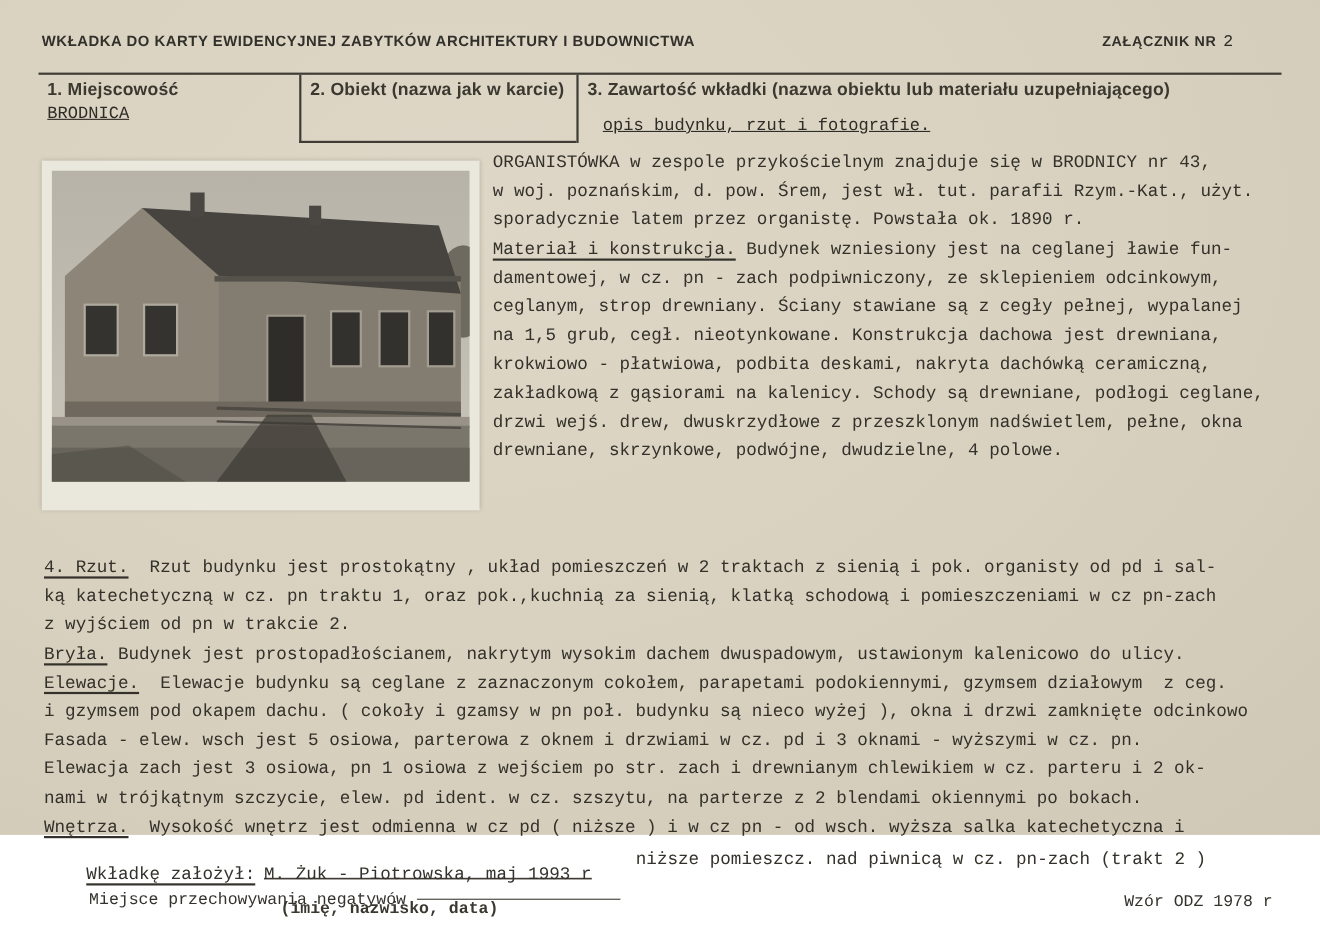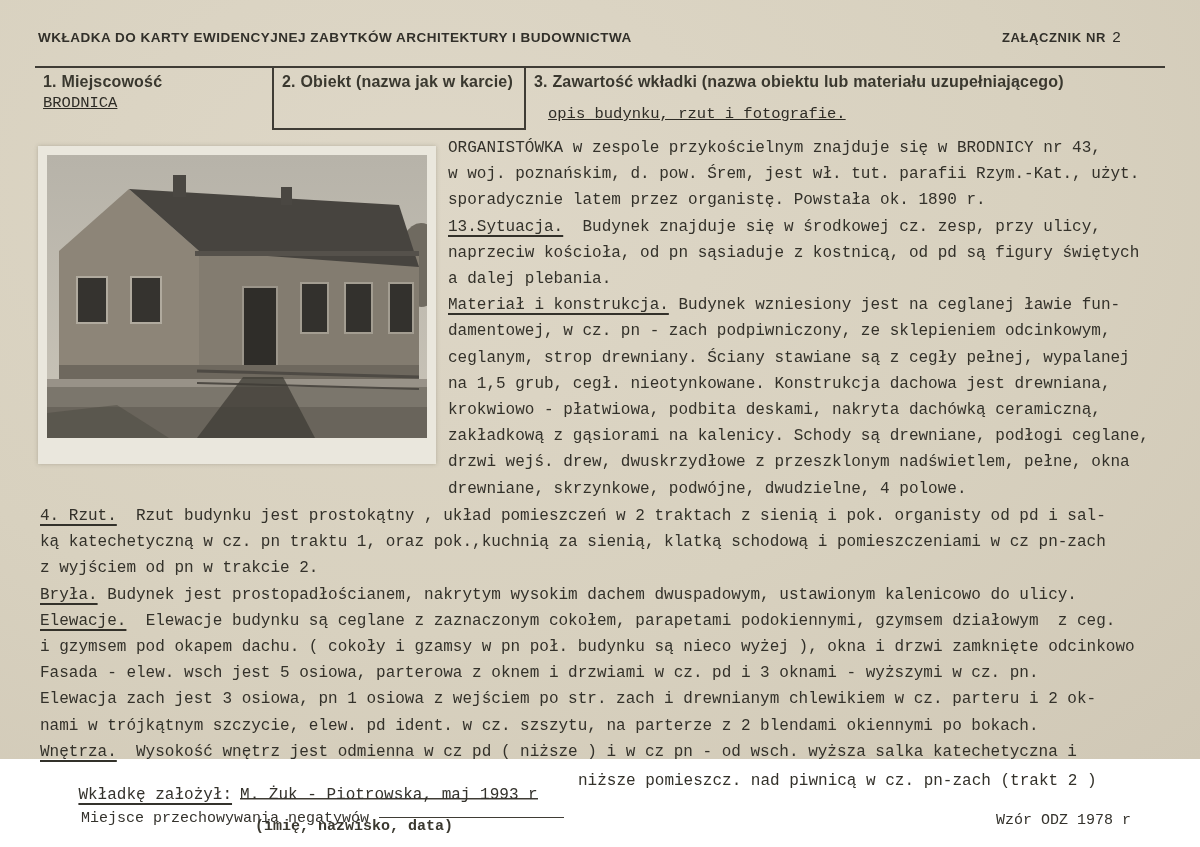--- a/index.html
+++ b/index.html
@@ -69,21 +69,21 @@
   }
   .founder-hint {
     position: absolute; left: 255px; top: 818px;
     font-family: Liberation Mono, monospace; font-size: 15px; font-weight: bold; color: #3a382f;
   }
   .negatives-row { position: absolute; left: 40px; top: 810px; font-size: 15px; white-space: nowrap; margin-left: 41px; }
   .negatives-line {
     display: inline-block; width: 185px; height: 1px;
     border-bottom: 1.5px solid #3f3c35; margin-left: 10px; vertical-align: 4px;
   }
-  .form-code { position: absolute; left: 996px; top: 812px; font-size: 15px; }
+  .form-code { position: absolute; left: 1022px; top: 812px; font-size: 15px; }
 </style>
 </head>
 <body>
 
 <div class="page">
 
   <div class="header-title">WKŁADKA DO KARTY EWIDENCYJNEJ ZABYTKÓW ARCHITEKTURY I BUDOWNICTWA</div>
 
   <div class="annex">
     <span>ZAŁĄCZNIK NR</span><span class="annex-num">2</span>
@@ -143,23 +143,20 @@
 
       <polygon points="150,283 196,222 236,222 268,283" fill="#3f3c36" opacity="0.75"></polygon>
       <polygon points="0,283 122,283 70,250 0,258" fill="#4a463f" opacity="0.45"></polygon>
     </svg>
   </div>
 
   <div class="col-text typed">
     <p><span>ORGANISTÓWKA w zespole przykościelnym znajduje się w BRODNICY nr 43,
 w woj. poznańskim, d. pow. Śrem, jest wł. tut. parafii Rzym.-Kat., użyt.
 sporadycznie latem przez organistę. Powstała ok. 1890 r.</span></p>
-    <p><span class="hd">13.Sytuacja.</span><span>  Budynek znajduje się w środkowej cz. zesp, przy ulicy,
-naprzeciw kościoła, od pn sąsiaduje z kostnicą, od pd są figury świętych
-a dalej plebania.</span></p>
     <p><span class="hd">Materiał i konstrukcja.</span><span> Budynek wzniesiony jest na ceglanej ławie fun-
 damentowej, w cz. pn - zach podpiwniczony, ze sklepieniem odcinkowym,
 ceglanym, strop drewniany. Ściany stawiane są z cegły pełnej, wypalanej
 na 1,5 grub, cegł. nieotynkowane. Konstrukcja dachowa jest drewniana,
 krokwiowo - płatwiowa, podbita deskami, nakryta dachówką ceramiczną,
 zakładkową z gąsiorami na kalenicy. Schody są drewniane, podłogi ceglane,
 drzwi wejś. drew, dwuskrzydłowe z przeszklonym nadświetlem, pełne, okna
 drewniane, skrzynkowe, podwójne, dwudzielne, 4 polowe.</span></p>
   </div>
 

